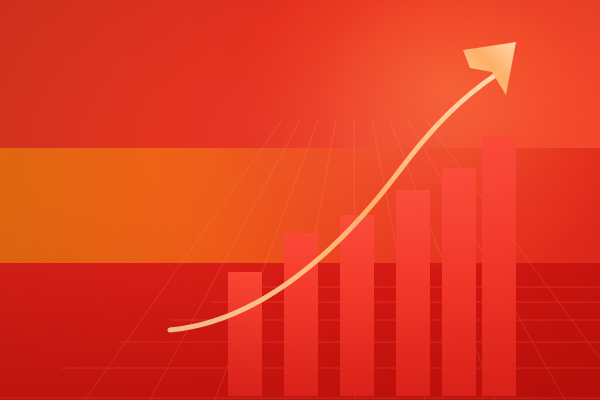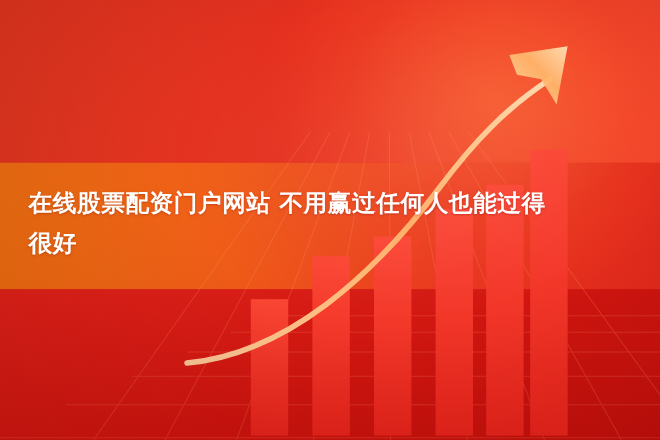--- a/index.html
+++ b/index.html
@@ -140,14 +140,13 @@
     </g>
 
     <g>
       <path d="M170 330 C 260 322, 340 250, 400 170 C 430 130, 460 98, 500 72" fill="none" stroke="url(#arrowGrad)" stroke-width="5" stroke-linecap="round" opacity="0.95"></path>
       <path d="M463 50 L 516 42 L 506 95 L 492 72 L 470 68 Z" fill="url(#arrowGrad)" opacity="0.95"></path>
     </g>
   </svg>
 
   <div class="vignette"></div>
 
-  <div class="headline">在线股票配资门户网站 不用赢过任何人也能过得很好</div>
 </div>
 
 </body></html>

